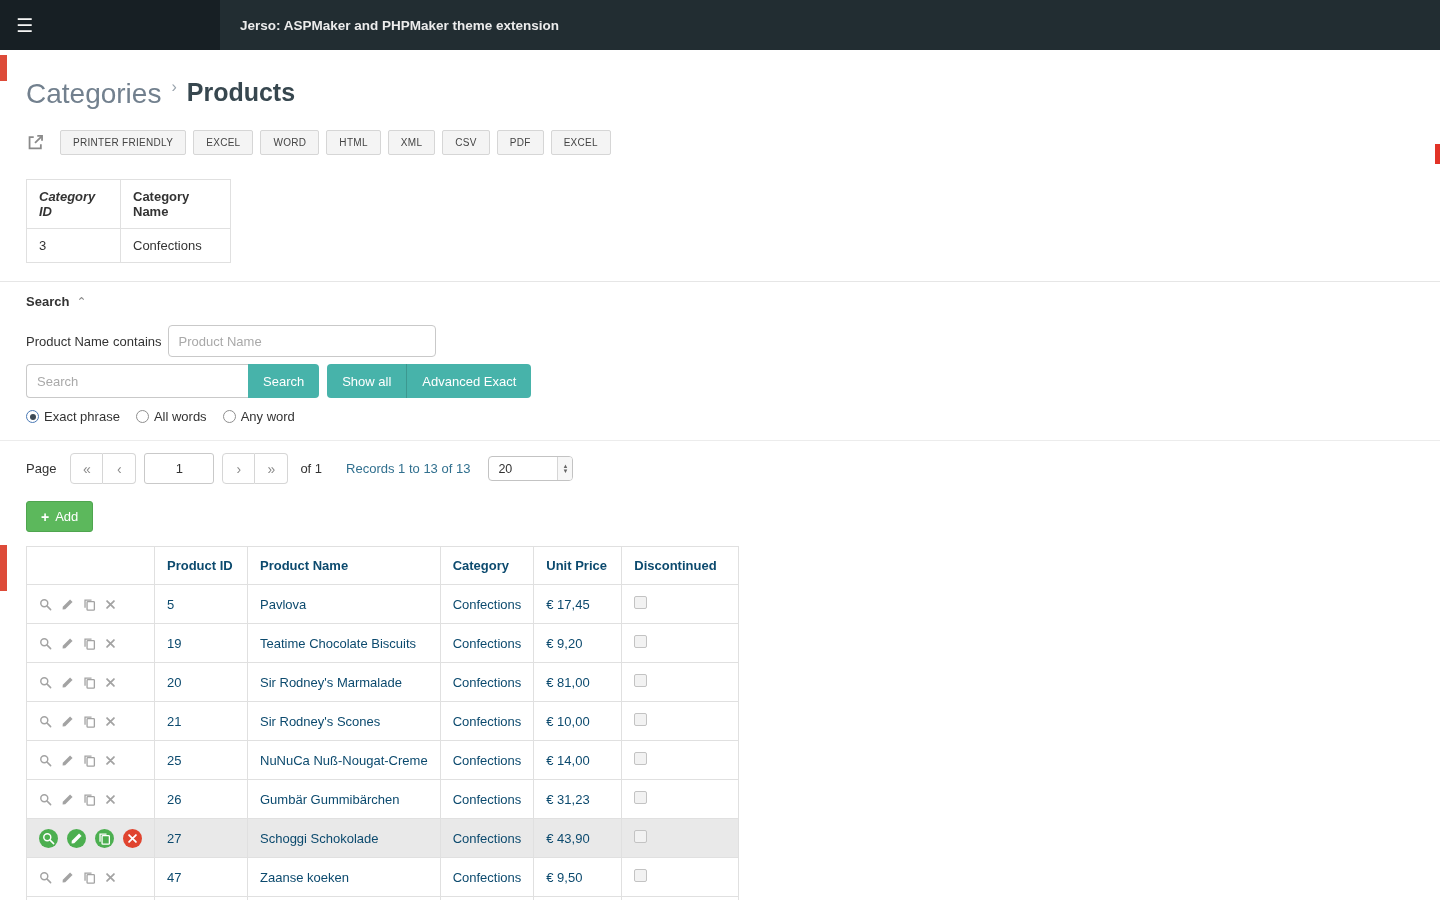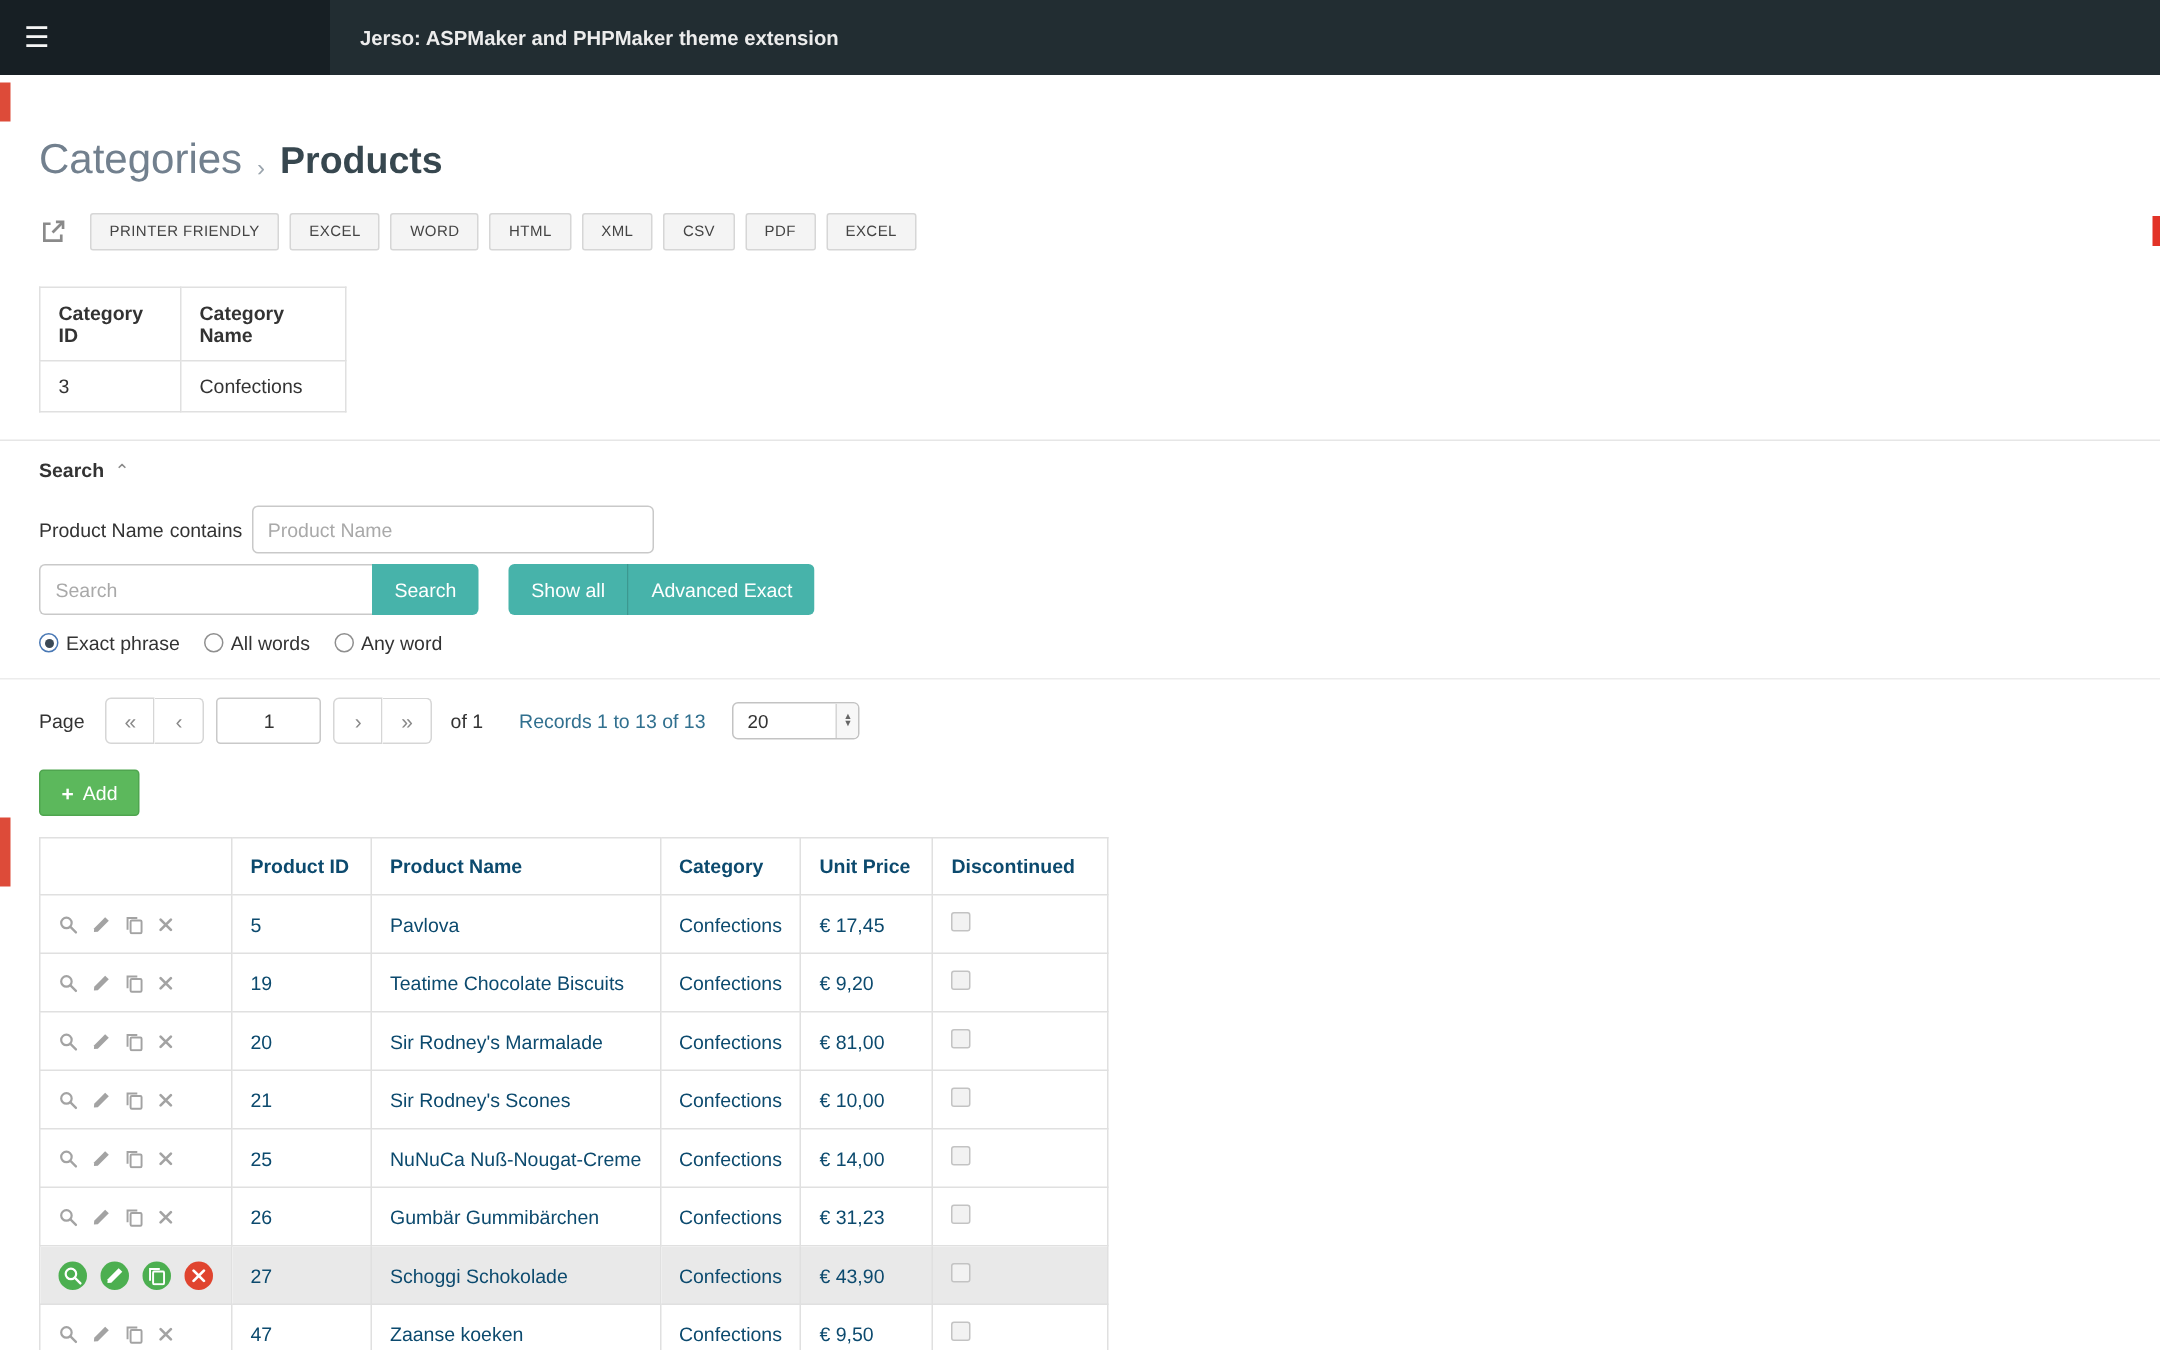--- a/index.html
+++ b/index.html
@@ -22,39 +22,39 @@
   .hamburger{color:#f5f5f5;font-size:19px;line-height:1;cursor:pointer;}
   .topbar-main{flex:1;background:var(--dark-main);display:flex;align-items:center;padding-left:20px;}
   .topbar-title{color:#ececec;font-size:13.5px;font-weight:bold;}
   
   .accent{position:absolute;background:var(--accent-orange);}
   .accent.l1{left:0;top:55px;width:7px;height:26px;}
   .accent.l2{left:0;top:545px;width:7px;height:46px;}
   .accent.r1{right:0;top:144px;width:5px;height:20px;background:#e23327;}
   
   .content{padding:0 26px;}
-  .breadcrumb{padding-top:40px;display:flex;align-items:flex-end;gap:10px;}
+  .breadcrumb{padding-top:28px;display:flex;align-items:flex-start;gap:10px;}
   .crumb-parent{font-size:28px;color:#72808e;font-weight:400;}
   .crumb-sep{font-size:16px;color:#9aa4ad;}
   .crumb-current{font-size:25px;color:#37474f;font-weight:600;}
   
   .export-bar{margin-top:20px;display:flex;align-items:center;gap:7px;}
   .export-link{margin-right:8px;display:inline-flex;cursor:pointer;}
   .export-btn{
     background:#f4f4f4;border:1px solid #d6d6d6;color:#444;
     font-family:inherit;font-size:10px;letter-spacing:.3px;
     padding:6px 12px;border-radius:2px;cursor:pointer;
   }
   
   .master-table{margin-top:24px;border-collapse:collapse;}
   .master-table th,.master-table td{
     border:1px solid var(--border);padding:9px 12px;text-align:left;font-size:13px;
   }
   .master-table th{font-weight:bold;}
-  .master-table .c1{width:94px;}
+  .master-table .c1{width:94px;font-style:italic;}
   .master-table .c2{width:110px;}
   .divider{border:none;border-top:1px solid #e6e6e6;margin:18px -26px 0 -26px;}
   
   .search-head{margin-top:12px;display:flex;align-items:center;gap:7px;cursor:pointer;}
   .search-title{font-weight:bold;font-size:13px;color:#333;}
   .caret-up{color:#8a8a8a;font-size:12px;line-height:1;}
   .field-row{margin-top:16px;display:flex;align-items:center;}
   .field-label{color:#333;}
   .field-label .op{color:#333;margin-left:4px;}
   .text-input{
@@ -66,21 +66,21 @@
   .basic-search{
     width:222px;height:34px;border:1px solid #c9c9c9;border-right:none;
     border-radius:4px 0 0 4px;padding:0 10px;font-family:inherit;font-size:13px;outline:none;
   }
   .basic-search::placeholder{color:#a9a9a9;}
   .btn-teal{
     background:var(--teal);color:#fff;border:none;font-family:inherit;font-size:13px;
     padding:0 15px;height:34px;cursor:pointer;
   }
   .btn-search{border-radius:0 4px 4px 0;}
-  .btn-group2{margin-left:20px;display:flex;}
+  .btn-group2{margin-left:8px;display:flex;}
   .btn-showall{border-radius:4px 0 0 4px;}
   .btn-adv{border-radius:0 4px 4px 0;border-left:1px solid rgba(0,0,0,.15);}
   .radio-row{margin-top:11px;display:flex;align-items:center;gap:16px;}
   .radio{display:inline-flex;align-items:center;gap:5px;cursor:pointer;}
   .radio-circle{
     width:13px;height:13px;border-radius:50%;border:1px solid #8f8f8f;background:#fff;
     display:inline-flex;align-items:center;justify-content:center;
   }
   .radio-circle.checked{border-color:#4a79b5;}
   .radio-circle.checked::after{content:"";width:6px;height:6px;border-radius:50%;background:#3c4a56;}

